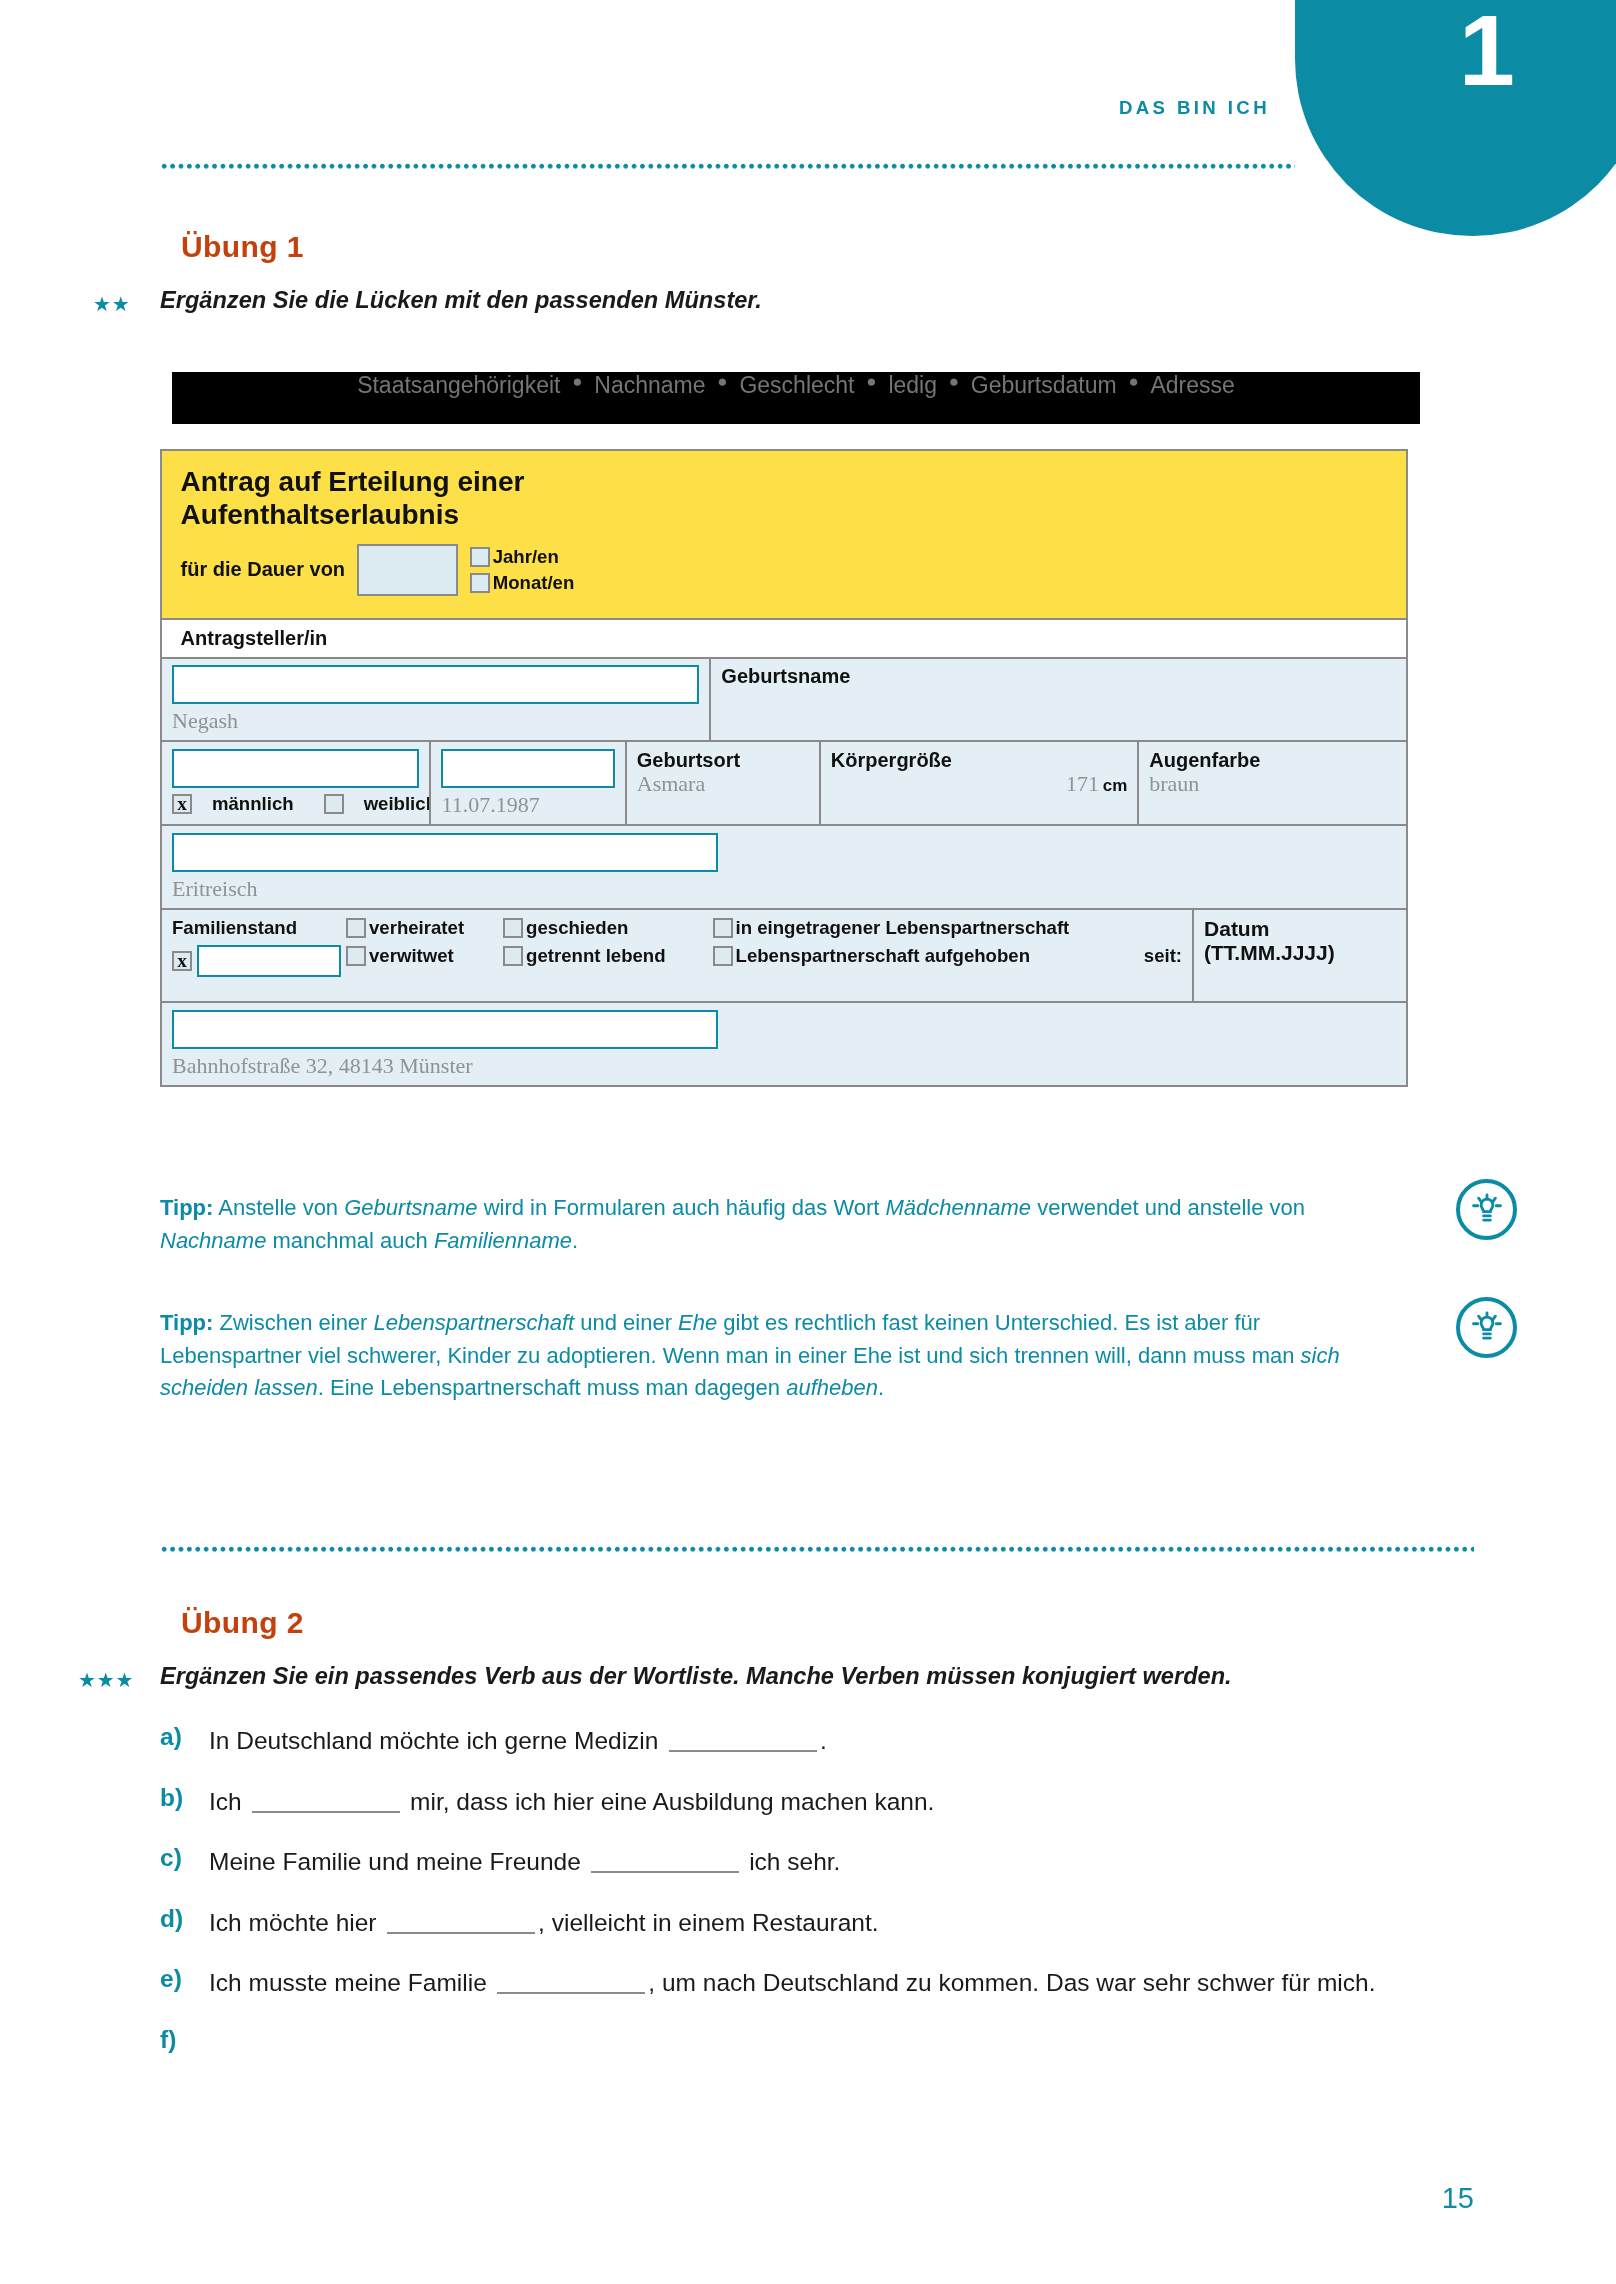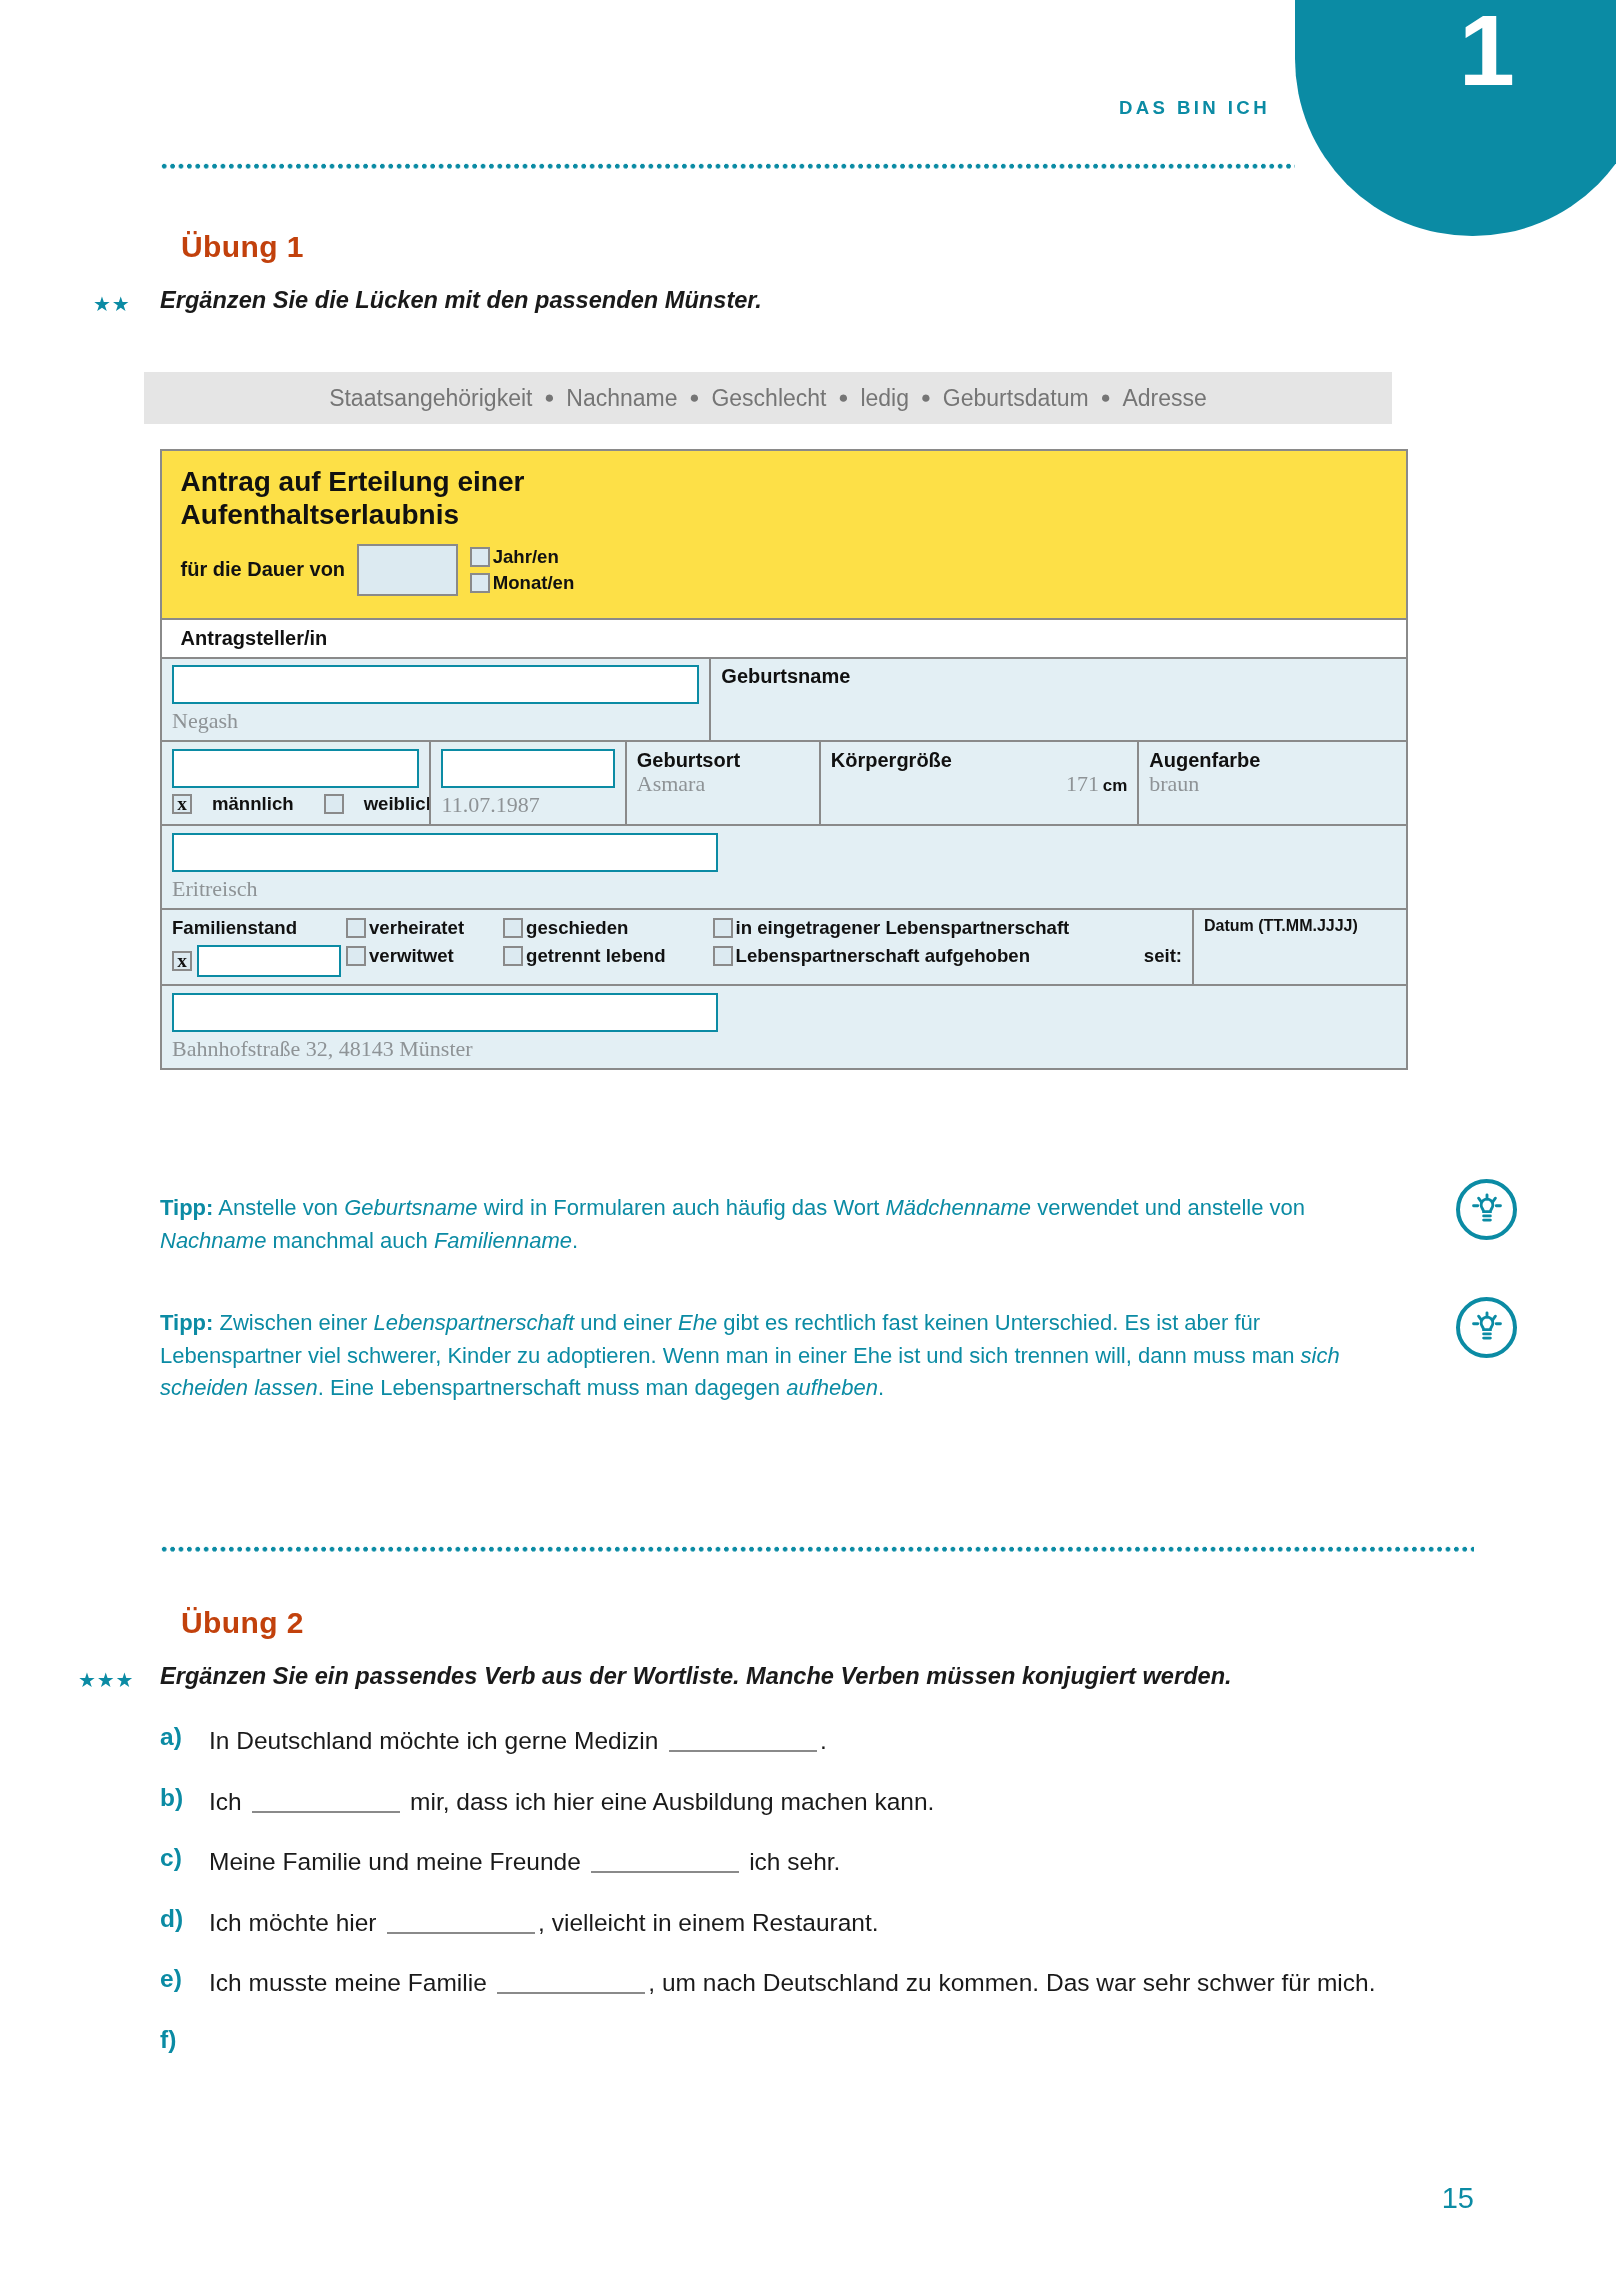--- a/index.html
+++ b/index.html
@@ -75,24 +75,24 @@
     font-style:italic;
     font-weight:bold;
     font-size:23.6px;
     color:#1a1a1a;
     font-family:"Liberation Sans Narrow","Liberation Sans", sans-serif;
   }
 
   
   .wordbank{
     position:absolute;
-    left:144px; top:372px;
+    left:172px; top:372px;
     width:1248px; height:52px;
-    background:#e5e5e5;
-    display:flex; align-items:center; justify-content:center;
+    background:#000000;
+    display:flex; align-items:flex-start; justify-content:center;
     color:#757575;
     font-size:23px;
     font-family:"Liberation Sans Narrow","Liberation Sans", sans-serif;
   }
   .wordbank .sep{ margin:0 11.8px; font-size:17px; vertical-align:middle; }
 
   
   .form{
     position:absolute;
     left:160px; top:449px;
@@ -347,21 +347,21 @@
             <span class="cb-lbl">in eingetragener Lebenspartnerschaft</span>
           </div>
           <div class="cb-line">
             <span class="cb"></span>
             <span class="cb-lbl">Lebenspartnerschaft aufgehoben</span>
             <span class="cb-lbl" style="margin-left:auto;">seit:</span>
           </div>
         </div>
       </div>
       <div class="fcell" style="width:17.2%;">
-        <div class="fcell-label" style="font-size:16px;">Datum (TT.MM.JJJJ)</div>
+        <div class="fcell-label" style="font-size:21px;">Datum (TT.MM.JJJJ)</div>
         <div class="answer" style="min-height:29px;"></div>
       </div>
     </div>
 
     <div class="frow">
       <div class="fcell" style="width:100%;">
         <div class="blank-input" style="width:44.6%;"></div>
         <div class="answer">Bahnhofstraße 32, 48143 Münster</div>
       </div>
     </div>

